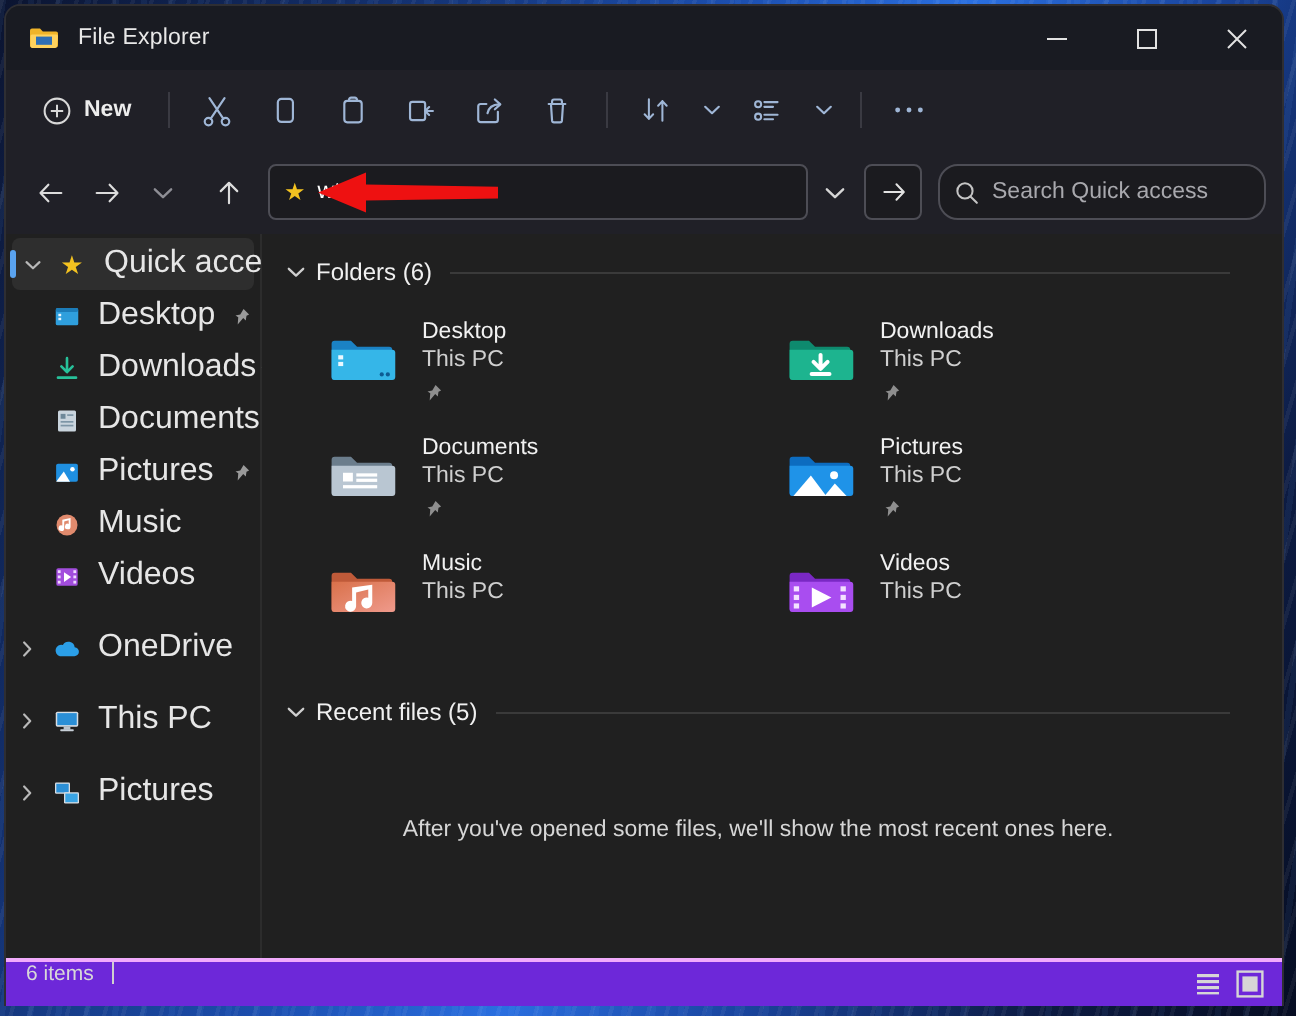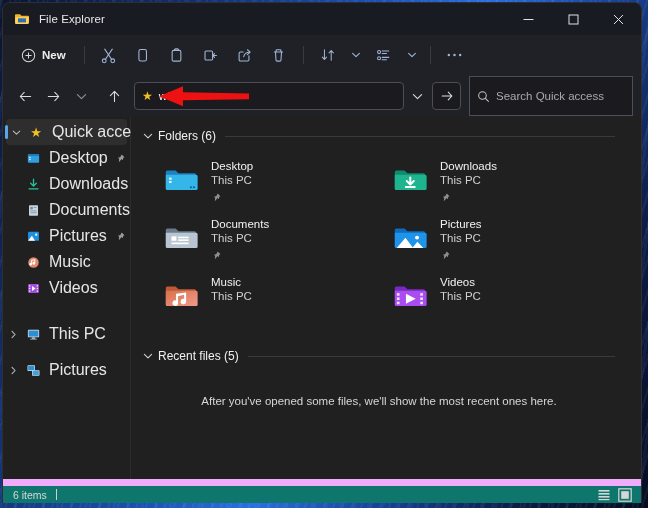--- a/index.html
+++ b/index.html
@@ -117,24 +117,24 @@
     width: 29px; height: 28px; flex: 0 0 29px;
     margin-left: 1px;
     display: flex; align-items: center; justify-content: center;
     color: #e2e2e2;
     border: 1px solid #4d4d55;
     border-radius: 4px;
     background: #1b1b1f;
   }
   #searchbox {
     width: 164px; flex: 0 0 164px;
-    height: 40px; margin-left: 8px;
+    height: 28px; margin-left: 8px;
     background: #1b1b1f;
     border: 1px solid #4d4d55;
-    border-radius: 0;
+    border-radius: 10px;
     display: flex; align-items: center;
   }
   #search-icon-w { width: 26px; display:flex; align-items:center; justify-content:center; color:#c4c4c4; }
   #search-ph { font-size: 11.5px; color: #a8a8ad; }
 
   
   #body {
     flex: 1 1 auto;
     display: flex;
     background: #202020;
@@ -198,29 +198,29 @@
   .tile { display: flex; height: 48px; }
   .tileicon { width: 48px; flex: 0 0 48px; display: flex; align-items: center; justify-content: center; }
   .tiletext { margin-left: 6px; padding-top: 3px; }
   .tname { font-size: 11.5px; color: #f1f1f1; line-height: 14px; }
   .tsub { font-size: 11.5px; color: #cfcfcf; line-height: 15px; }
   .tpin { margin-top: 1px; color: #8e8e8e; }
 
   #recent-empty {
     text-align: center;
     font-size: 11.5px; color: #d6d6d6;
-    margin-top: 25px;
+    margin-top: 39px;
   }
 
   
   #statusbar {
     height: 24px; flex: 0 0 24px;
-    background: #0f766e;
-    border-top: 7px solid #f0abfc;
-    display: flex; align-items: center;
+    background: #6d28d9;
+    border-top: 2px solid #f0abfc;
+    display: flex; 
     padding: 0 8px 0 10px;
   }
   #status-text { font-size: 10.5px; color: #d8d8d8; }
   #status-caret { width:1px; height:11px; background:#cfcfcf; margin-left:9px; }
   .viewbtns { margin-left: auto; display: flex; gap: 5px; align-items: center; }
   .vbtn { width: 16px; height: 16px; display:flex; align-items:center; justify-content:center; }
 
   
   #red-arrow {
     position: absolute;
@@ -514,20 +514,33 @@
             <rect x="11.4" y="7.2" width="1.5" height="1.5" fill="#f0d9ff"></rect>
             <rect x="11.4" y="10" width="1.5" height="1.5" fill="#f0d9ff"></rect>
             <path d="M6.4 5.4 10.2 8l-3.8 2.6z" fill="#ffffff"></path>
           </svg>
         </span>
         <span class="navlabel">Videos</span>
       </div>
 
       <div class="navgap"></div>
 
+      <div class="navitem">
+        <span class="exp">
+          <svg width="9" height="9" viewBox="0 0 10 10">
+              <path d="M3.4 1.4 6.8 5 3.4 8.6" fill="none" stroke="currentColor" stroke-width="1.2" stroke-linecap="round" stroke-linejoin="round"></path>
+            </svg>
+        </span>
+        <span class="navicon">
+          <svg width="15" height="15" viewBox="0 0 16 16">
+            <path d="M4.2 11.8h7.6a2.4 2.4 0 0 0 .3-4.8 3.4 3.4 0 0 0-6.3-1.2 2.6 2.6 0 0 0-1.6 6z" fill="#2b9fe8"></path>
+          </svg>
+        </span>
+        <span class="navlabel">OneDrive</span>
+      </div>
 
       <div class="navgap"></div>
 
       <div class="navitem">
         <span class="exp">
           <svg width="9" height="9" viewBox="0 0 10 10">
               <path d="M3.4 1.4 6.8 5 3.4 8.6" fill="none" stroke="currentColor" stroke-width="1.2" stroke-linecap="round" stroke-linejoin="round"></path>
             </svg>
         </span>
         <span class="navicon">

